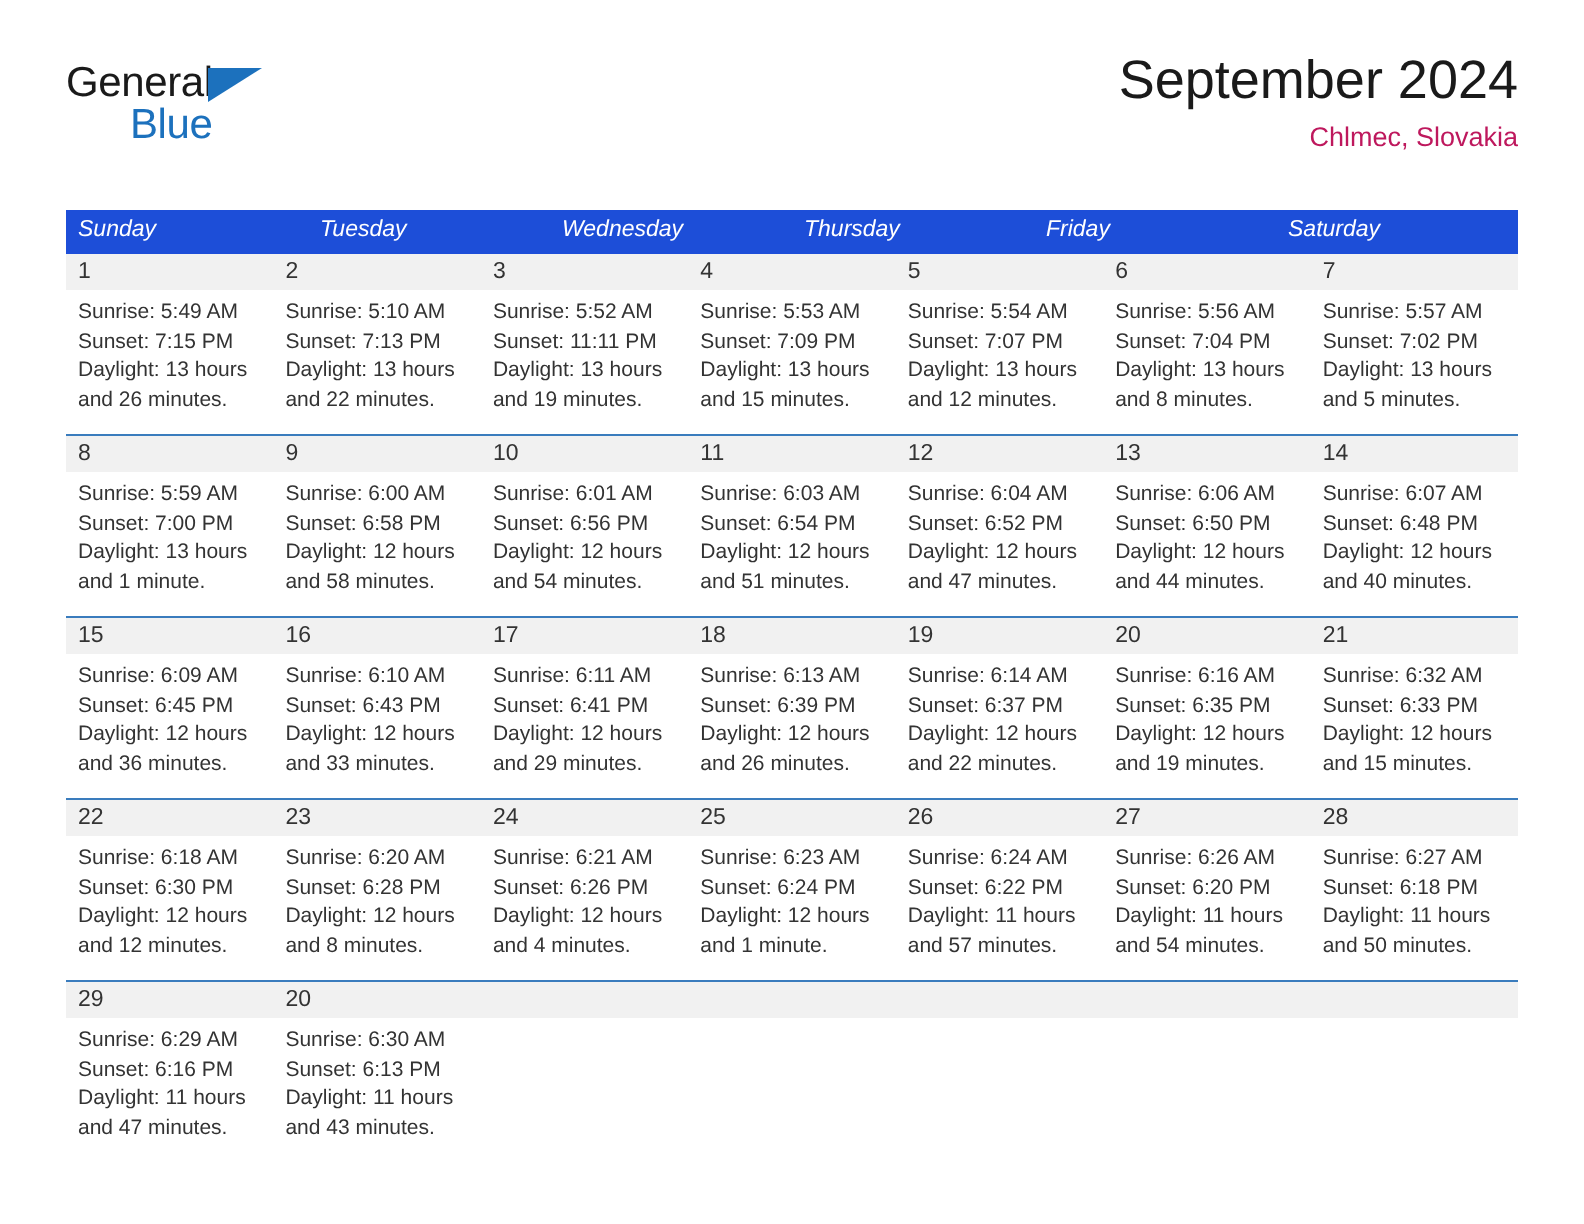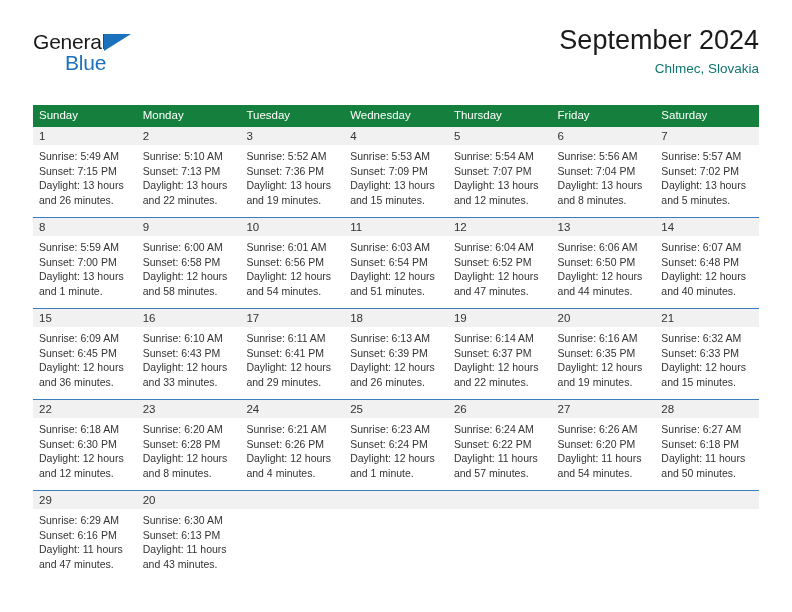--- a/index.html
+++ b/index.html
@@ -73,35 +73,36 @@
   .cal-title {
     font-size: 27px;
     font-weight: normal;
     color: #1a1a1a;
     line-height: 32px;
     white-space: nowrap;
   }
   .cal-subtitle {
     margin-top: 5px;
     font-size: 13.5px;
-    color: #0f766e;
+    color: #be185d;
     line-height: 16px;
     white-space: nowrap;
   }
 
   
   .calendar {
     position: absolute;
     left: 33px;
     top: 105px;
     width: 726px;
   }
   .dow-row {
     display: flex;
-    background: #15803d;
+    background: #1d4ed8;
+    font-style: italic;
   }
   .dow-cell {
     flex: 1 1 0;
     box-sizing: border-box;
     padding: 3px 0 4px 6px;
     font-size: 11.5px;
     color: #ffffff;
     line-height: 15px;
     white-space: nowrap;
   }
@@ -160,21 +161,20 @@
 
     <div class="title-block">
       <div class="cal-title">September 2024</div>
       <div class="cal-subtitle">Chlmec, Slovakia</div>
     </div>
   </div>
 
   <div class="calendar">
     <div class="dow-row" id="dow-row">
         <div class="dow-cell">Sunday</div>
-        <div class="dow-cell">Monday</div>
         <div class="dow-cell">Tuesday</div>
         <div class="dow-cell">Wednesday</div>
         <div class="dow-cell">Thursday</div>
         <div class="dow-cell">Friday</div>
         <div class="dow-cell">Saturday</div>
       </div>
     <div id="weeks-container">
         <div class="week">
           <div class="day-cell">
             <div class="day-num-band">1</div>
@@ -191,21 +191,21 @@
               <div>Sunrise: 5:10 AM</div>
               <div>Sunset: 7:13 PM</div>
               <div>Daylight: 13 hours</div>
               <div>and 22 minutes.</div>
             </div>
           </div>
           <div class="day-cell">
             <div class="day-num-band">3</div>
             <div class="day-body">
               <div>Sunrise: 5:52 AM</div>
-              <div>Sunset: 7:36 PM</div>
+              <div>Sunset: 11:11 PM</div>
               <div>Daylight: 13 hours</div>
               <div>and 19 minutes.</div>
             </div>
           </div>
           <div class="day-cell">
             <div class="day-num-band">4</div>
             <div class="day-body">
               <div>Sunrise: 5:53 AM</div>
               <div>Sunset: 7:09 PM</div>
               <div>Daylight: 13 hours</div>

